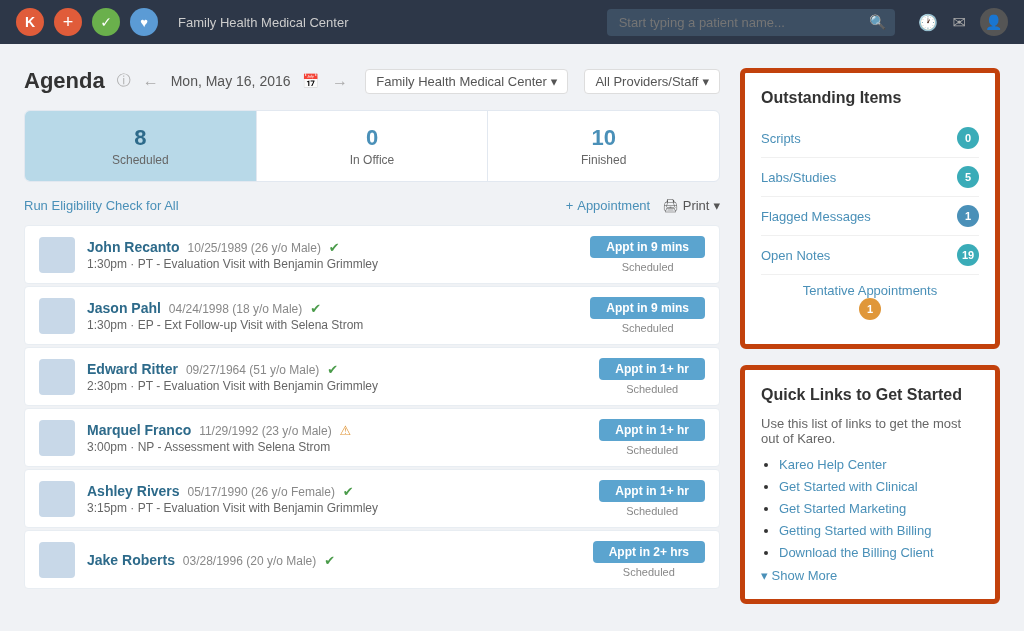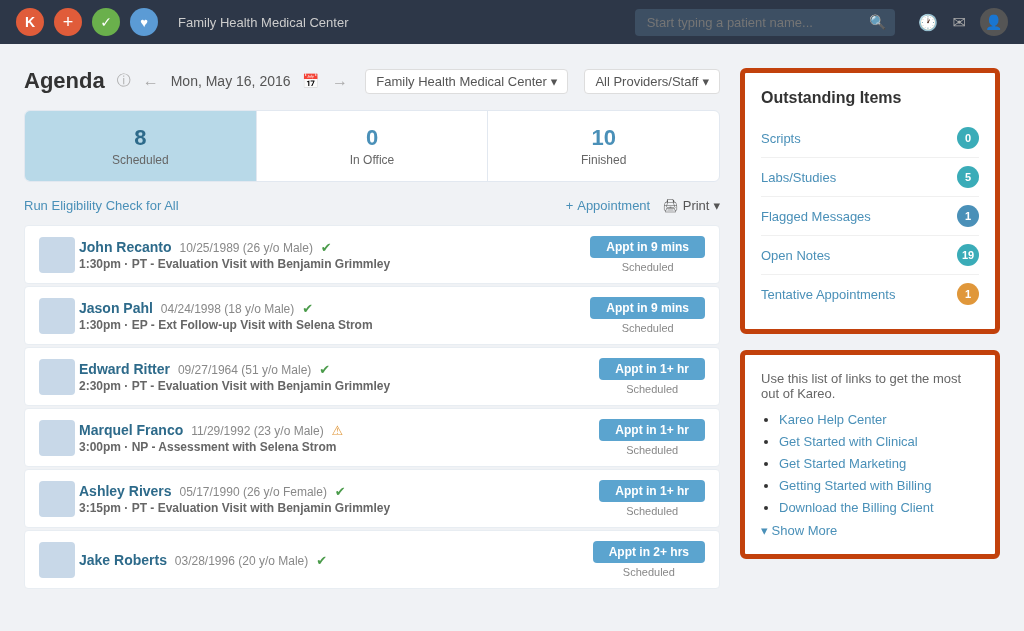--- a/index.html
+++ b/index.html
@@ -23,21 +23,21 @@
     .icon-k { background: #e05c3a; color: #fff; font-weight: bold; font-size: 14px; }
     .icon-plus { background: #e05c3a; color: #fff; font-size: 18px; }
     .icon-check { background: #6ab04c; color: #fff; font-size: 14px; }
     .icon-heart { background: #5b9bd5; color: #fff; font-size: 13px; }
     .practice-name {
       color: #ccc; font-size: 13px; flex: 1; margin-left: 8px;
     }
     .search-bar {
       background: #3d4f63; border: none; border-radius: 4px;
       padding: 6px 32px 6px 12px; color: #aaa; font-size: 13px;
-      width: 260px; outline: none; position: relative;
+      width: 288px; outline: none; position: relative;
     }
     .search-wrap { position: relative; display: flex; align-items: center; }
     .search-icon-btn {
       position: absolute; right: 8px; color: #aaa; font-size: 14px; cursor: pointer;
     }
     .nav-right-icons { display: flex; gap: 14px; align-items: center; margin-left: 12px; }
     .nav-right-icon { color: #aaa; font-size: 16px; cursor: pointer; }
     .avatar-circle {
       width: 28px; height: 28px; border-radius: 50%;
       background: #555; display: flex; align-items: center; justify-content: center;
@@ -97,31 +97,31 @@
     }
     .print-btn {
       display: flex; align-items: center; gap: 4px;
       color: #555; font-size: 13px; cursor: pointer;
     }
 
     
     .appt-list { display: flex; flex-direction: column; gap: 2px; }
     .appt-row {
       background: #fff; border: 1px solid #e8edf2; border-radius: 4px;
-      padding: 10px 14px; display: flex; align-items: center; gap: 4px;
+      padding: 10px 14px; display: flex; align-items: center; gap: 12px;
     }
     .appt-avatar {
       width: 36px; height: 36px; border-radius: 4px;
       background: #c8d8e8; flex-shrink: 0;
     }
     .appt-info { flex: 1; }
     .appt-name { font-weight: 600; color: #2d6a8a; font-size: 14px; }
     .appt-dob { font-size: 12px; color: #888; margin-left: 4px; font-weight: 400; }
     .check-icon { color: #4a9b4a; font-size: 13px; margin-left: 4px; }
-    .appt-detail { font-size: 12px; color: #666; margin-top: 2px; font-weight: bold; }
+    .appt-detail { font-size: 12px; color: #666; margin-top: 2px; }
     .appt-status { text-align: center; flex-shrink: 0; }
     .appt-time-btn {
       background: #5ba4cf; color: #fff; border-radius: 4px;
       padding: 4px 16px; font-size: 12px; font-weight: 600; white-space: nowrap;
     }
     .appt-sched-label {
       font-size: 11px; color: #888; margin-top: 3px; text-align: center;
     }
 
     
@@ -131,21 +131,21 @@
       background: #fff; border: 5px solid #c2410c; border-radius: 6px;
       padding: 16px;
     }
     .panel-title { font-size: 16px; font-weight: 600; color: #333; margin-bottom: 12px; }
 
     
     .outstanding-item {
       display: flex; align-items: center; justify-content: space-between;
       padding: 8px 0; border-bottom: 1px solid #f0f0f0; cursor: pointer;
     }
-    .outstanding-item:last-child { border-bottom: none; }
+    .outstanding-item:last-child { border-bottom: none; flex-direction: column; }
     .item-label { color: #4a90b8; font-size: 13px; }
     .item-badge {
       border-radius: 50%; width: 22px; height: 22px;
       display: flex; align-items: center; justify-content: center;
       font-size: 11px; font-weight: 700; color: #fff;
     }
     .badge-teal { background: #3aacb8; }
     .badge-blue { background: #4a90b8; }
     .badge-orange { background: #e0973a; }
 
@@ -345,20 +345,21 @@
       <span class="item-badge badge-teal">19</span>
     </div>
           <div class="outstanding-item">
       <span class="item-label">Tentative Appointments</span>
       <span class="item-badge badge-orange">1</span>
     </div>
         </div>
     </div>
 
     <div class="panel-card">
+      <div class="panel-title">Quick Links to Get Started</div>
       <p class="quick-desc">Use this list of links to get the most out of Kareo.</p>
       <ul class="quick-links-list" id="quick-links-list">
           <li><a>Kareo Help Center</a></li>
           <li><a>Get Started with Clinical</a></li>
           <li><a>Get Started Marketing</a></li>
           <li><a>Getting Started with Billing</a></li>
           <li><a>Download the Billing Client</a></li>
         </ul>
       <div class="show-more">
         <span>▾</span>

